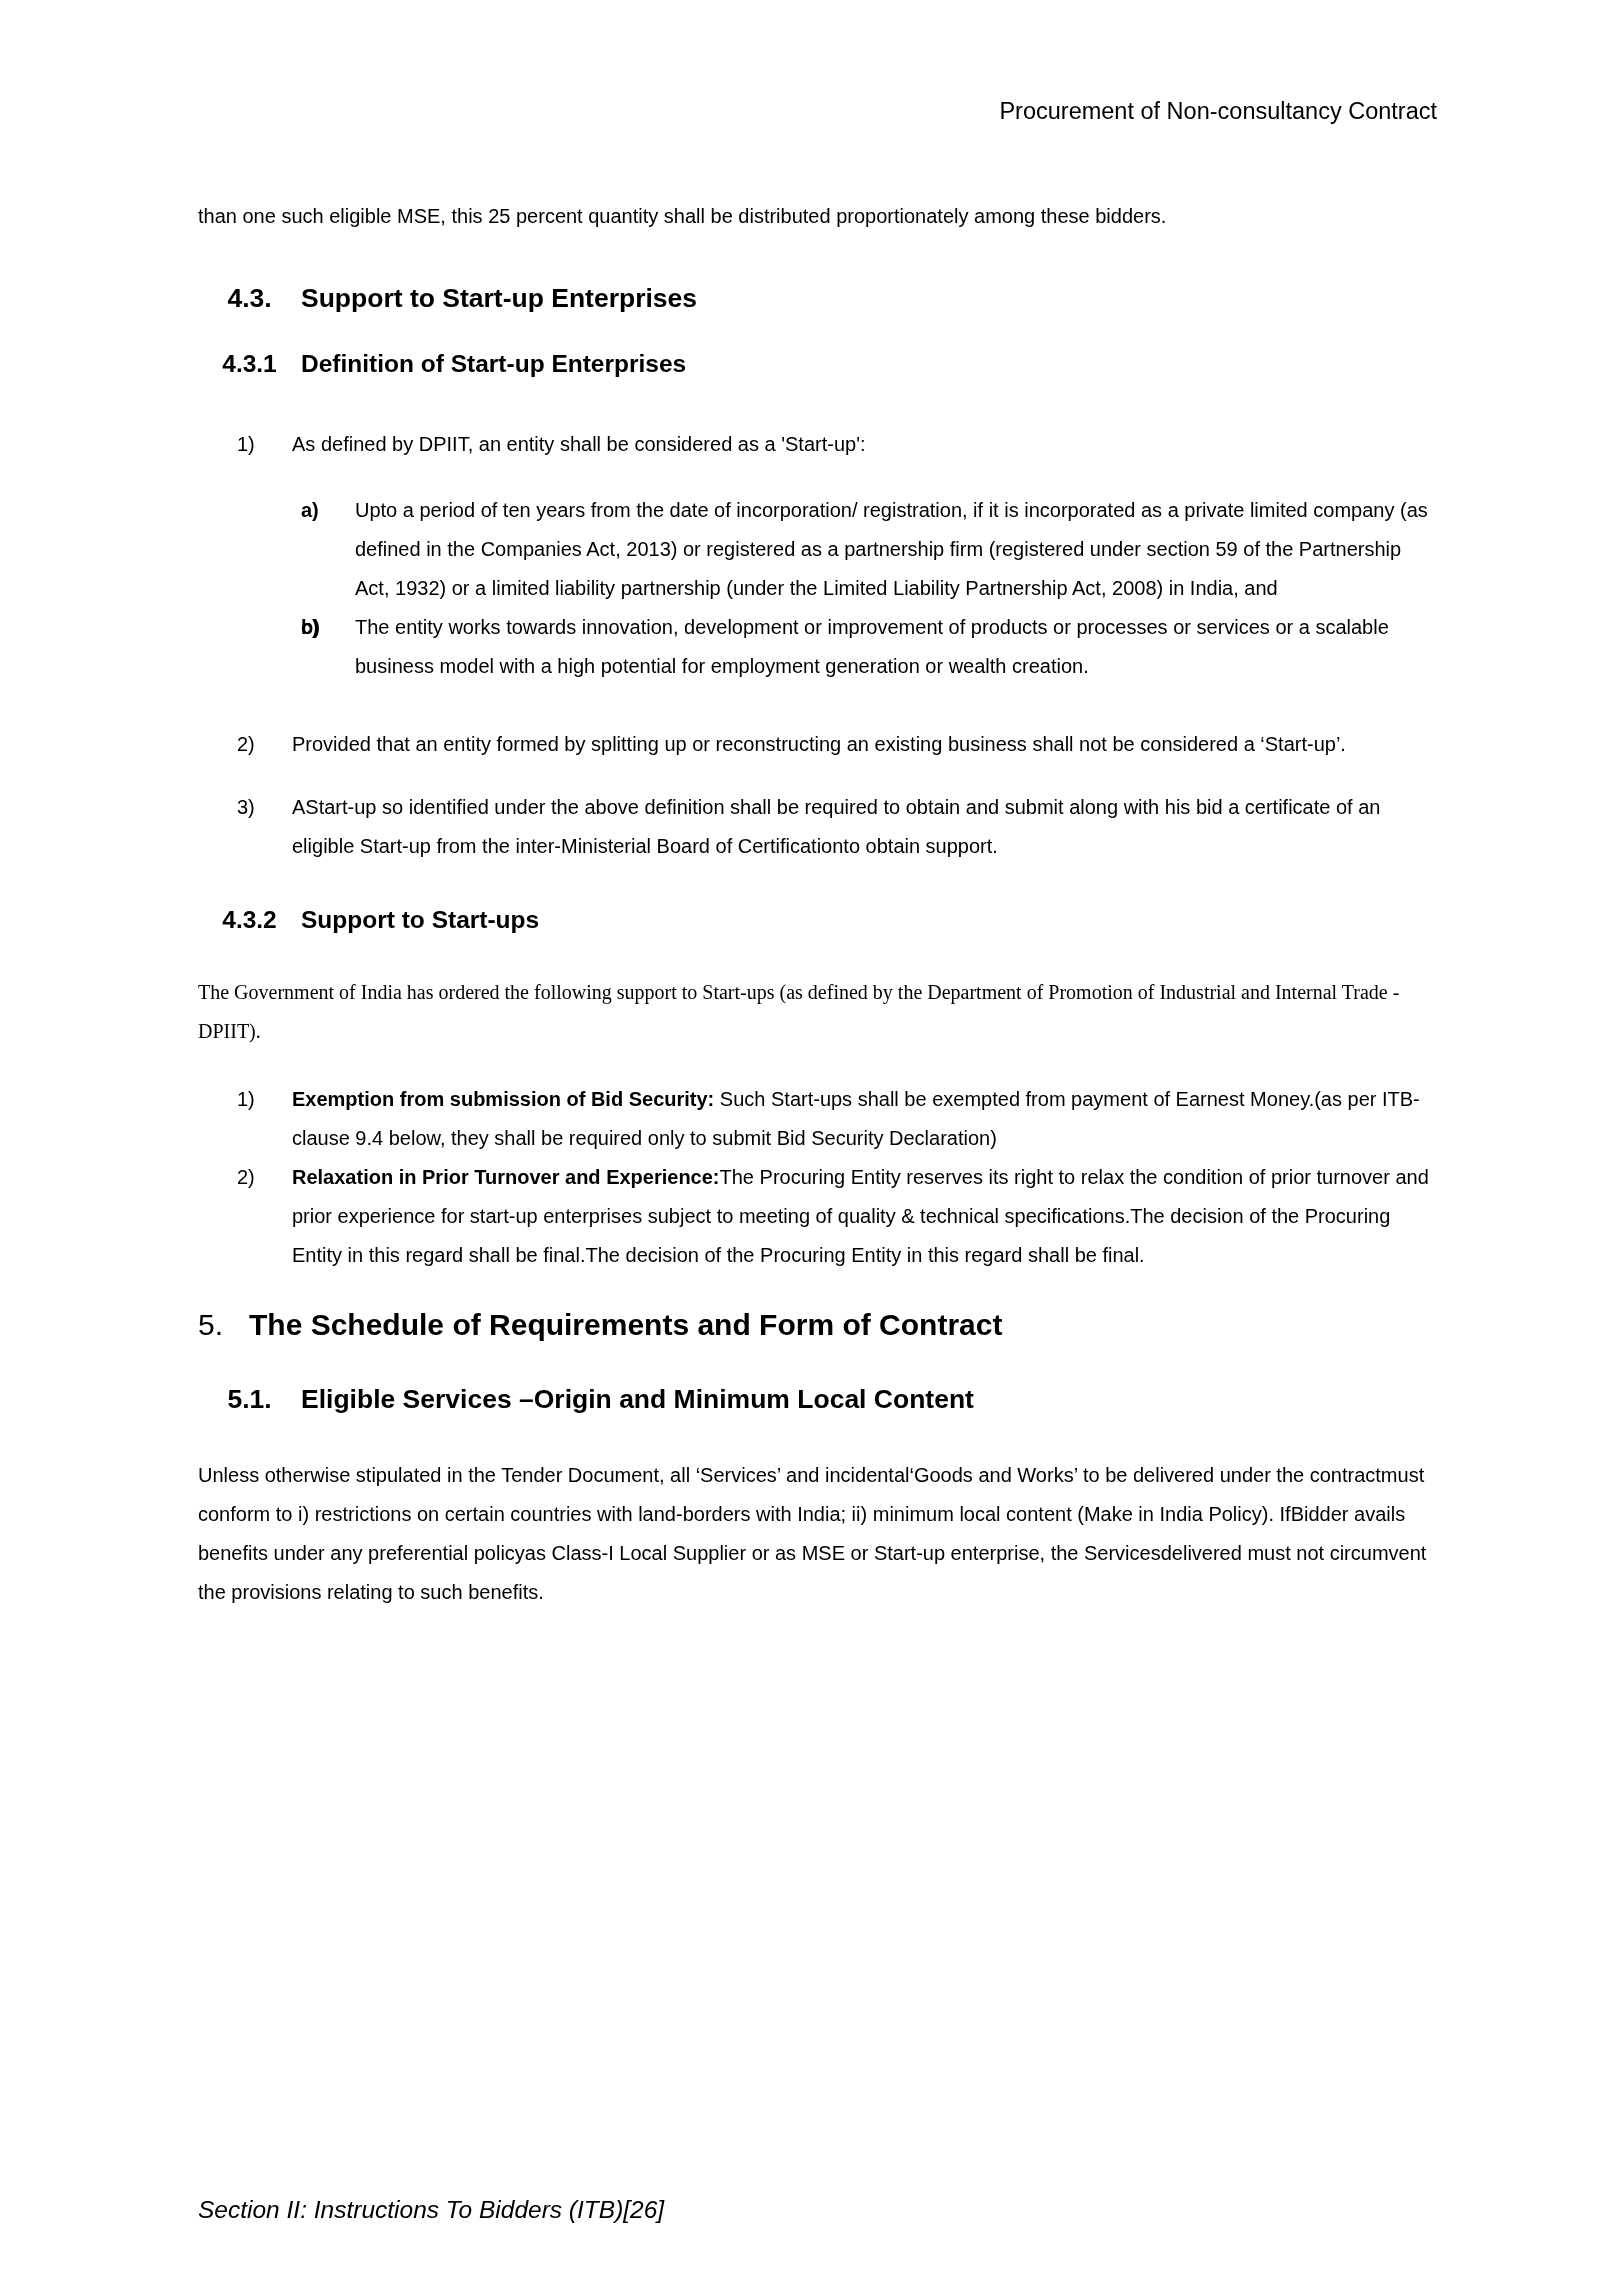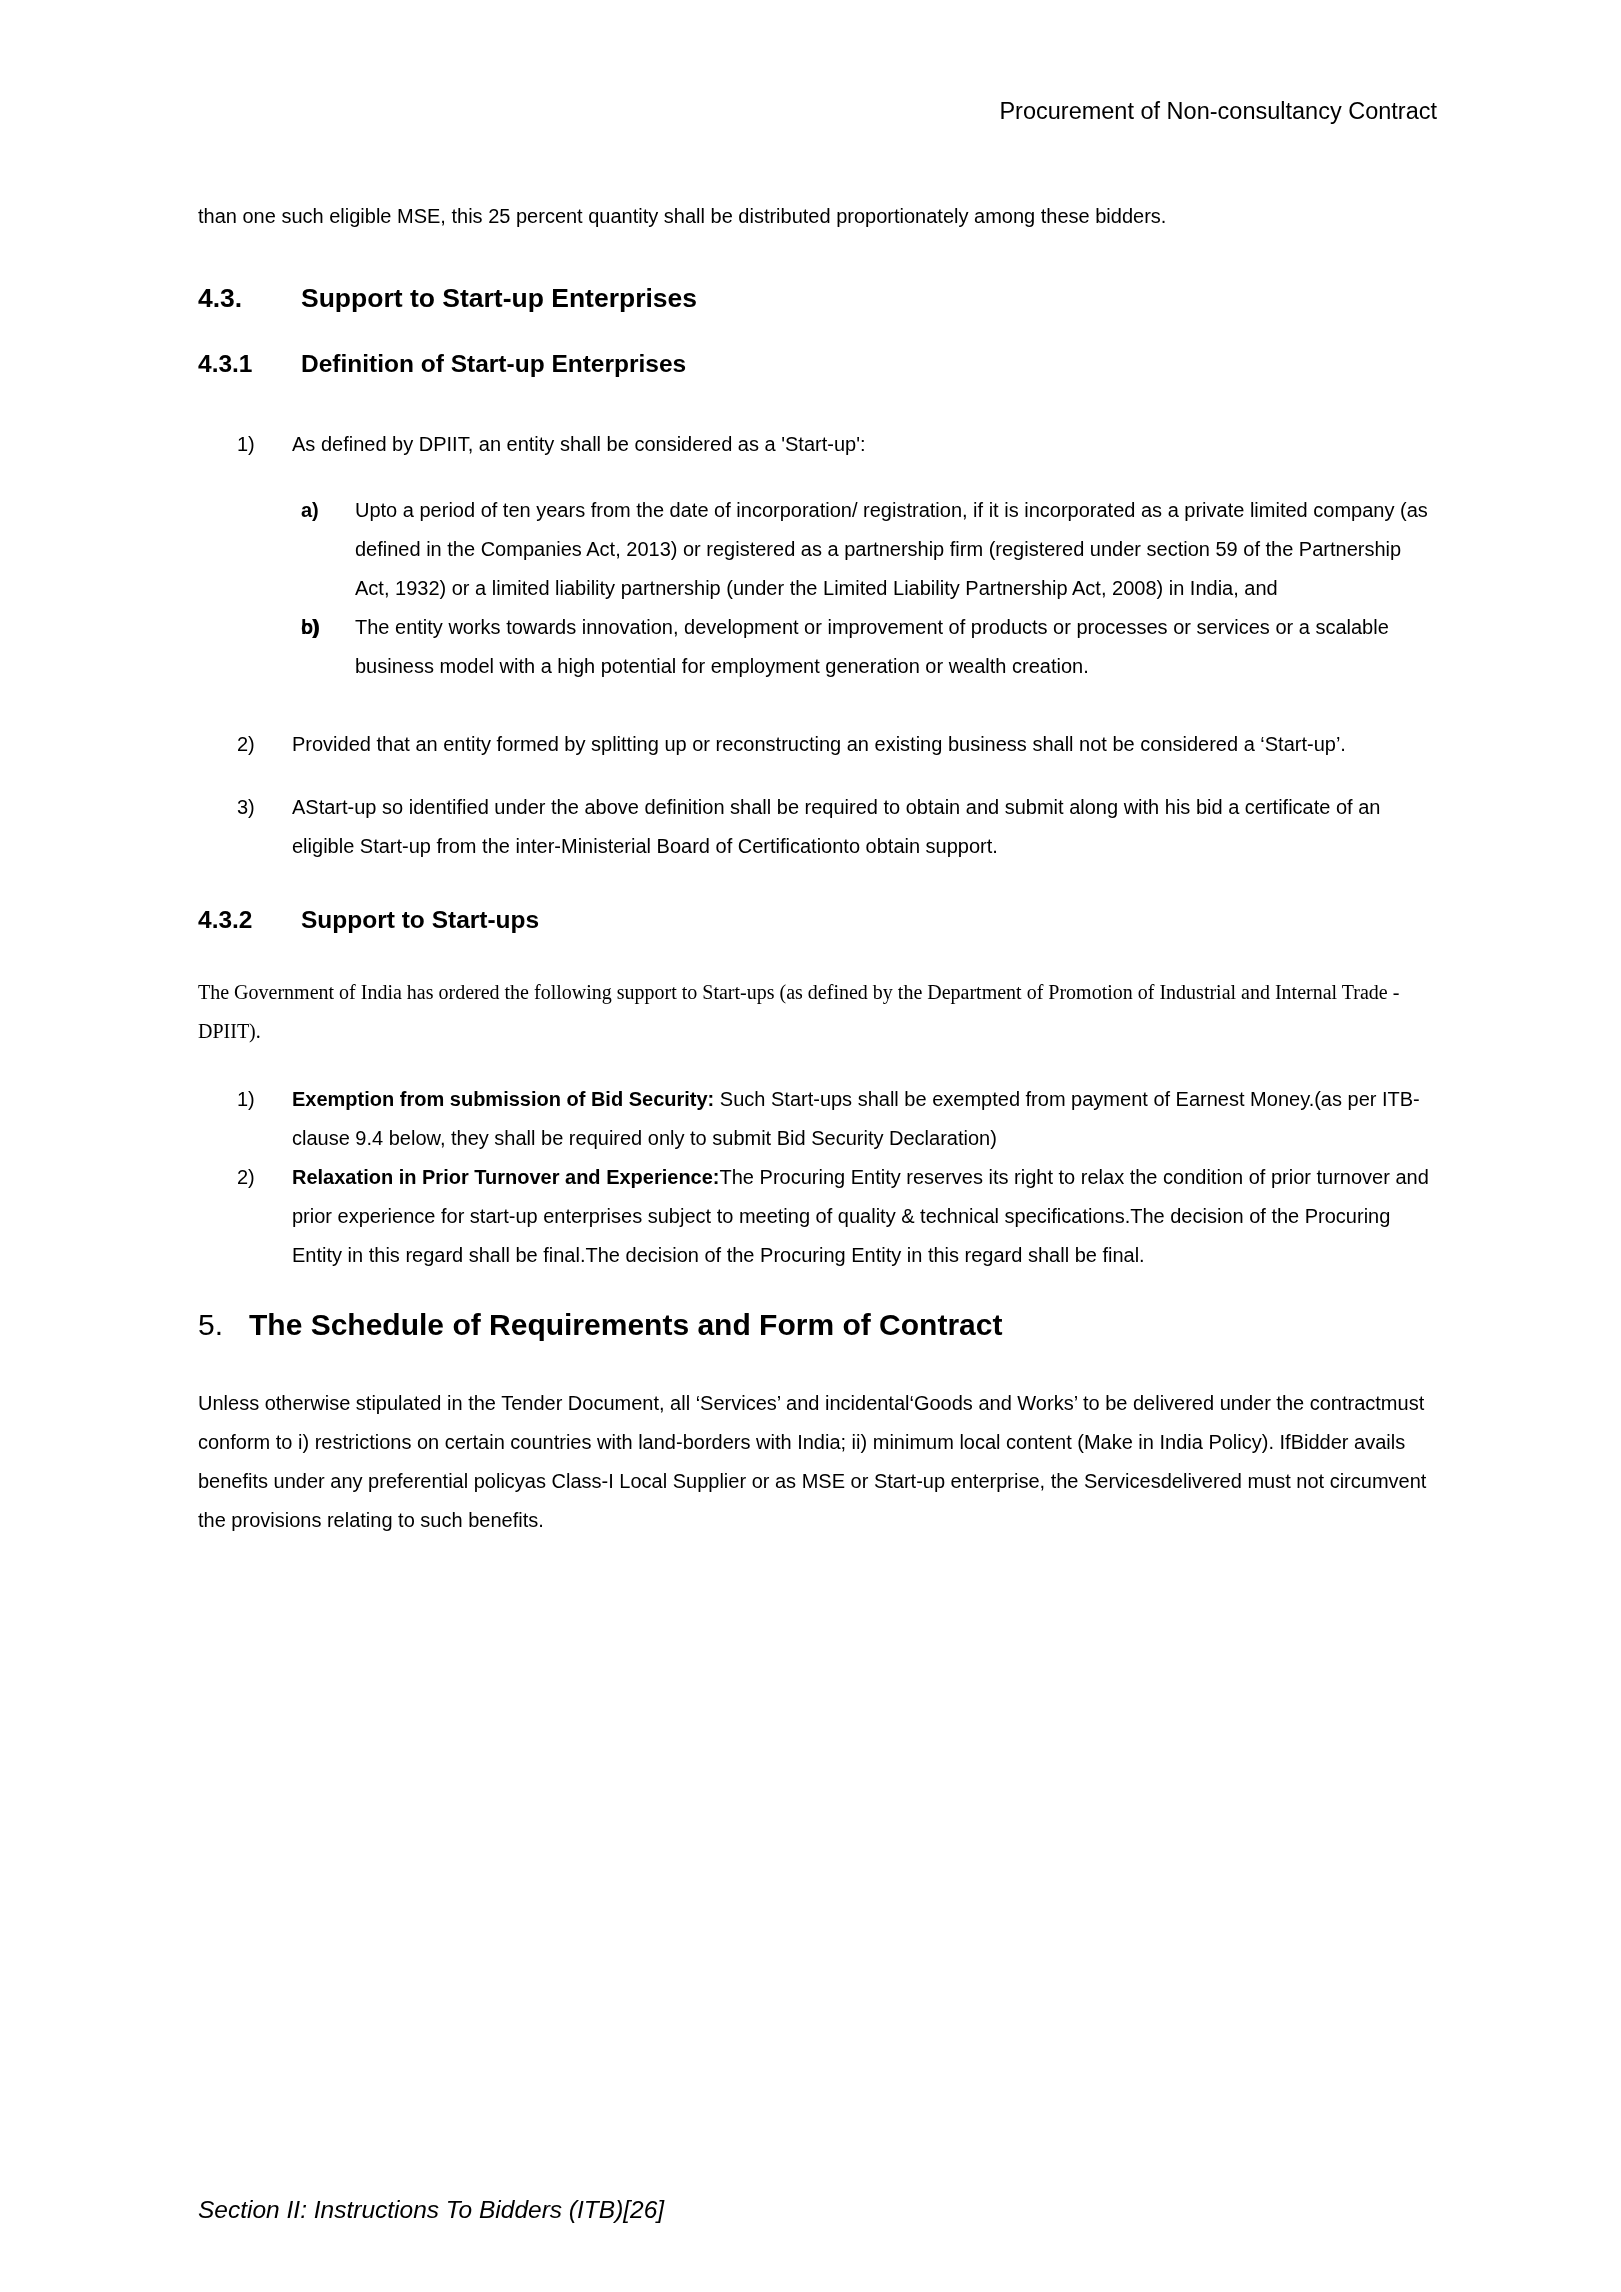--- a/index.html
+++ b/index.html
@@ -24,21 +24,21 @@
   .para-intro { margin-bottom:0; }
 
   h2, h3 { font-weight:700; }
   .h-43   { font-size:26.5px; line-height:31px; margin-top:47px; }
   .h-431  { font-size:24.5px; line-height:29px; margin-top:35px; }
   .h-432  { font-size:24.5px; line-height:29px; margin-top:39px; }
   .h-5    { font-size:30px; line-height:37px; margin-top:31px; }
   .h-51   { font-size:26.5px; line-height:31px; margin-top:41px; }
 
   .hnum { display:inline-block; }
-  .w105 { width:103px; }
+  .w105 { width:103px;text-align:center; }
   .w52  { width:51px; }
   .h5num { font-weight:400; }
 
   .li { position:relative; }
   .li .marker { position:absolute; }
   .l1 { padding-left:94px; }
   .l1 .marker { left:39px; }
   .l2 { padding-left:157px; }
   .l2 .marker { left:103px; }
 
@@ -111,20 +111,21 @@
       <span class="bold">Exemption from submission of Bid Security:</span><span> Such Start-ups shall be exempted from payment of Earnest Money.(as per ITB-clause 9.4 below, they shall be required only to submit Bid Security Declaration)</span>
     </div>
     <div class="li l1">
       <span class="marker">2)</span>
       <span class="bold">Relaxation in Prior Turnover and Experience:</span><span>The Procuring Entity reserves its right to relax the condition of prior turnover and prior experience for start-up enterprises subject to meeting of quality &amp; technical specifications.The decision of the Procuring Entity in this regard shall be final.The decision of the Procuring Entity in this regard shall be final.</span>
     </div>
   </div>
 
   <h2 class="h-5"><span class="hnum w52 h5num">5.</span><span>The Schedule of Requirements and Form of Contract</span></h2>
 
+  <h3 class="h-51"><span class="hnum w105">5.1.</span><span>Eligible Services –Origin and Minimum Local Content</span></h3>
 
   <p class="para mt-eligible">Unless otherwise stipulated in the Tender Document, all ‘Services’ and incidental‘Goods and Works’ to be delivered under the contractmust conform to i) restrictions on certain countries with land-borders with India; ii) minimum local content (Make in India Policy). IfBidder avails benefits under any preferential policyas Class-I Local Supplier or as MSE or Start-up enterprise, the Servicesdelivered must not circumvent the provisions relating to such benefits.</p>
 
   <div class="footer">
     <span>Section II: Instructions To Bidders (ITB)</span>
     <span>[26]</span>
   </div>
 
 </div>
 

